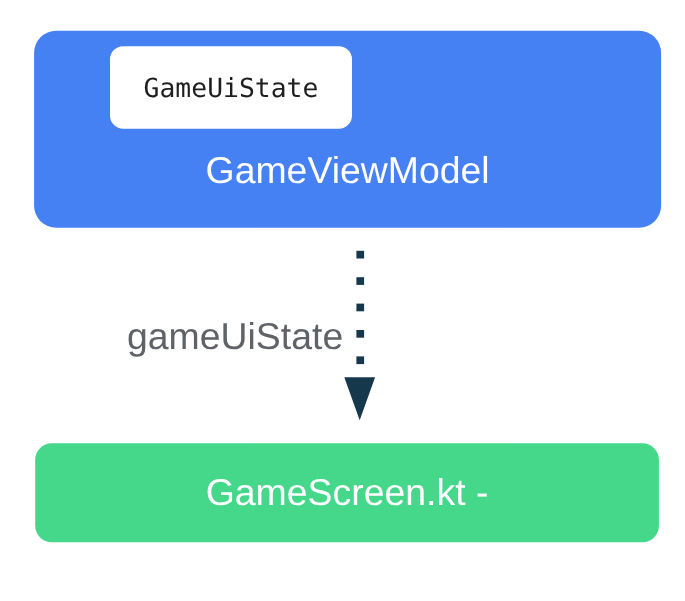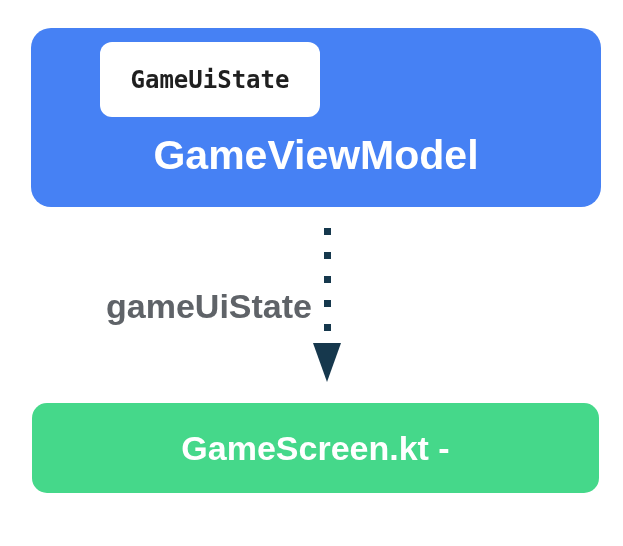--- a/index.html
+++ b/index.html
@@ -5,21 +5,21 @@
   :root {
     --viewmodel-blue: #4681f4;
     --screen-green: #45d88a;
     --arrow-navy: #16384d;
     --edge-label-gray: #5f6368;
     --chip-bg: #ffffff;
     --chip-text: #1f1f1f;
     --box-text: #ffffff;
     --background: #ffffff;
   }
-  * { margin: 0; padding: 0; box-sizing: border-box; font-weight: bold; }
+  * { margin: 0; padding: 0; box-sizing: border-box; }
   html, body { background: var(--background); }
   .canvas {
     position: relative;
     width: 623px;
     height: 546px;
     background: var(--background);
     overflow: hidden;
     font-family: "Liberation Sans", sans-serif;
   }
 
@@ -46,21 +46,21 @@
     font-size: 24px;
     color: var(--chip-text);
     white-space: nowrap;
   }
   .viewmodel-label {
     position: absolute;
     left: 0; right: 0;
     top: 107px;
     line-height: 40px;
     text-align: center;
-    font-size: 41px;
+    font-size: 34px;
     color: var(--box-text);
     white-space: nowrap;
   }
 
   
   .dotted-arrow {
     position: absolute;
     left: 324px; top: 228px;
     width: 7px;
     display: flex;

